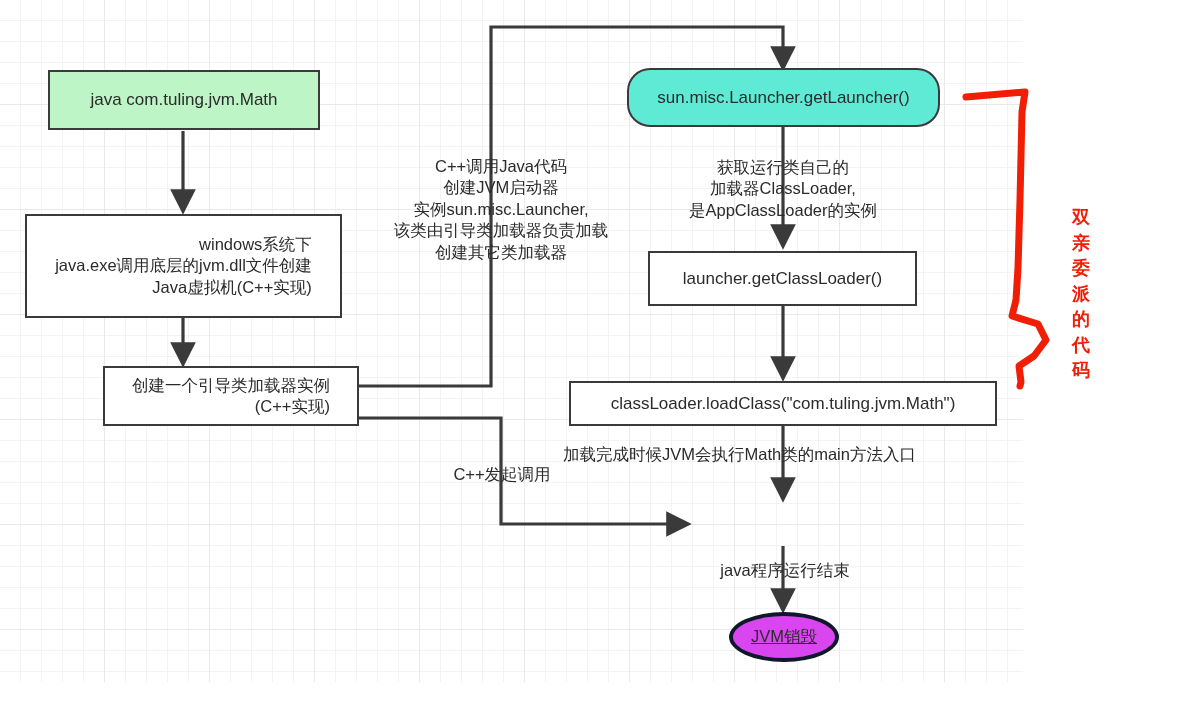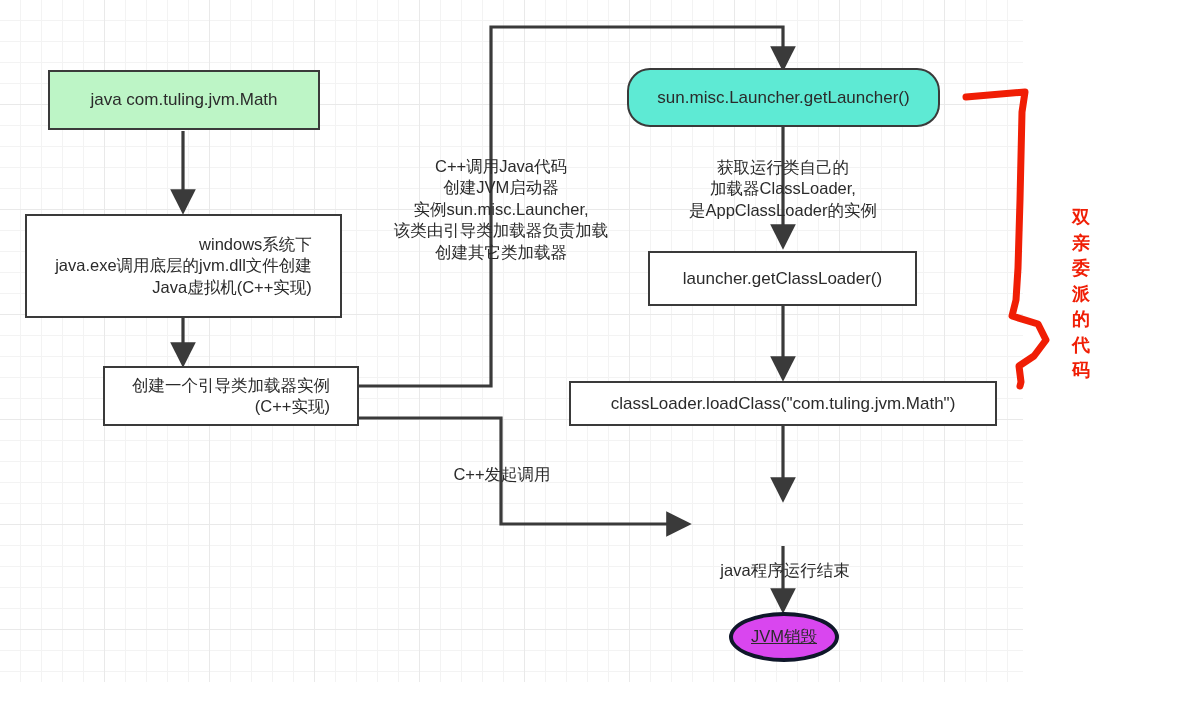--- a/index.html
+++ b/index.html
@@ -150,20 +150,21 @@
 创建JVM启动器
 实例sun.misc.Launcher,
 该类由引导类加载器负责加载
 创建其它类加载器</div>
 
   <div class="elabel" style="left:672px; top:157px; width:222px;">获取运行类自己的
 加载器ClassLoader,
 是AppClassLoader的实例</div>
 
 
+  <div class="elabel" style="left:563px; top:444px; width:440px; text-align:left;">加载完成时候JVM会执行Math类的main方法入口</div>
 
   <div class="elabel" style="left:440px; top:464px; width:124px;">C++发起调用</div>
 
   <div class="elabel" style="left:690px; top:560px; width:190px;">java程序运行结束</div>
 
   <div class="redtext" style="left:1070px; top:205px;">双亲委派的代码</div>
 
 </div>
 
 </body></html>

